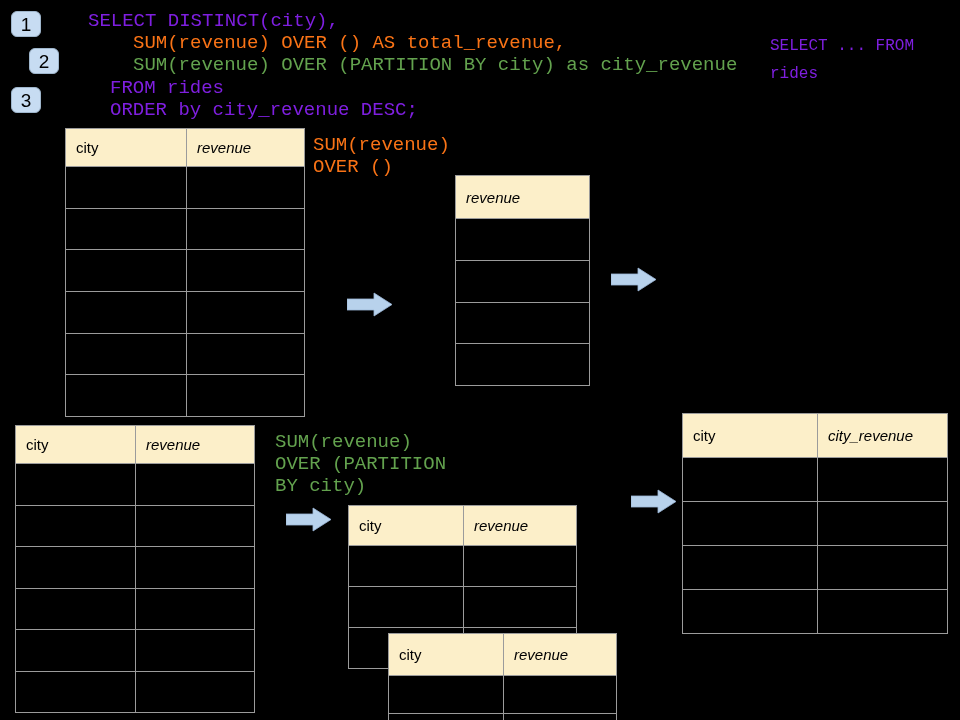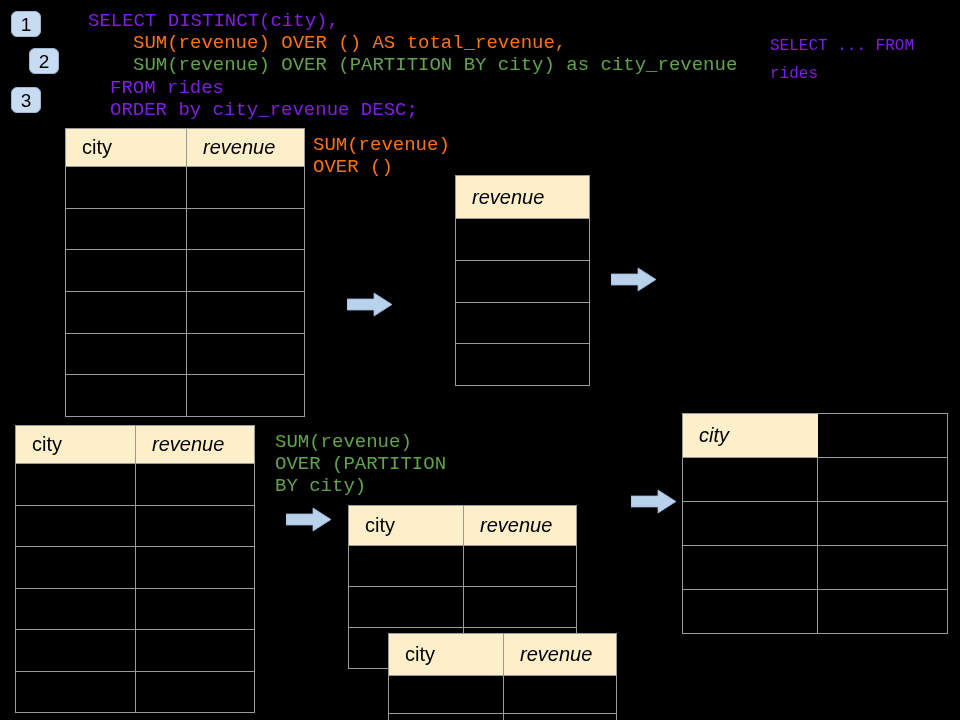--- a/index.html
+++ b/index.html
@@ -27,22 +27,22 @@
   .badge1{left:11px;top:11px;}
   .badge2{left:29px;top:48px;}
   .badge3{left:11px;top:87px;}
   
   .tbl{
     position:absolute;background:#000;
     border:1px solid #9B9B9B;box-sizing:border-box;
   }
   .hrow{display:flex;height:var(--hh);}
   .hcell{
-    background:#FCEFC9;color:#000;font-size:20px;
-    padding-left:16px;display:flex;align-items:center;
+    background:#FCEFC9;color:#000;font-size:15px;
+    padding-left:10px;display:flex;align-items:center;
     box-sizing:border-box;border-right:1px solid #9B9B9B;
   }
   .hcell:last-child{border-right:none;font-style:italic;}
   .row{display:flex;height:var(--rh);border-top:1px solid #9B9B9B;box-sizing:border-box;}
   .cell{box-sizing:border-box;border-right:1px solid #9B9B9B;}
   .cell:last-child{border-right:none;}
   .c1{width:var(--c1);}
   .c2{width:var(--c2);}
   .t1{left:65px;top:128px;width:240px;--hh:37px;--rh:41.7px;--c1:121px;--c2:117px;}
   .t2{left:455px;top:175px;width:135px;--hh:42px;--rh:41.75px;--c1:133px;}
@@ -212,20 +212,21 @@
     </div>
 </div>
 
 <svg class="arrow" style="left:631px;top:489px;" width="46" height="25" viewBox="0 0 46 25">
   <polygon points="0,7 27,7 27,1 45,12.5 27,24 27,18 0,18" fill="#B8D2EC" stroke="#9CB8D8" stroke-width="0.8"></polygon>
 </svg>
 
 <div class="tbl t6">
   <div class="hrow">
     <div class="hcell c1">city</div>
+    <div class="hcell c2">city_revenue</div>
   </div>
   <div class="tbody">
       <div class="row">
         <div class="cell c1"></div>
         <div class="cell c2"></div>
       </div>
       <div class="row">
         <div class="cell c1"></div>
         <div class="cell c2"></div>
       </div>

